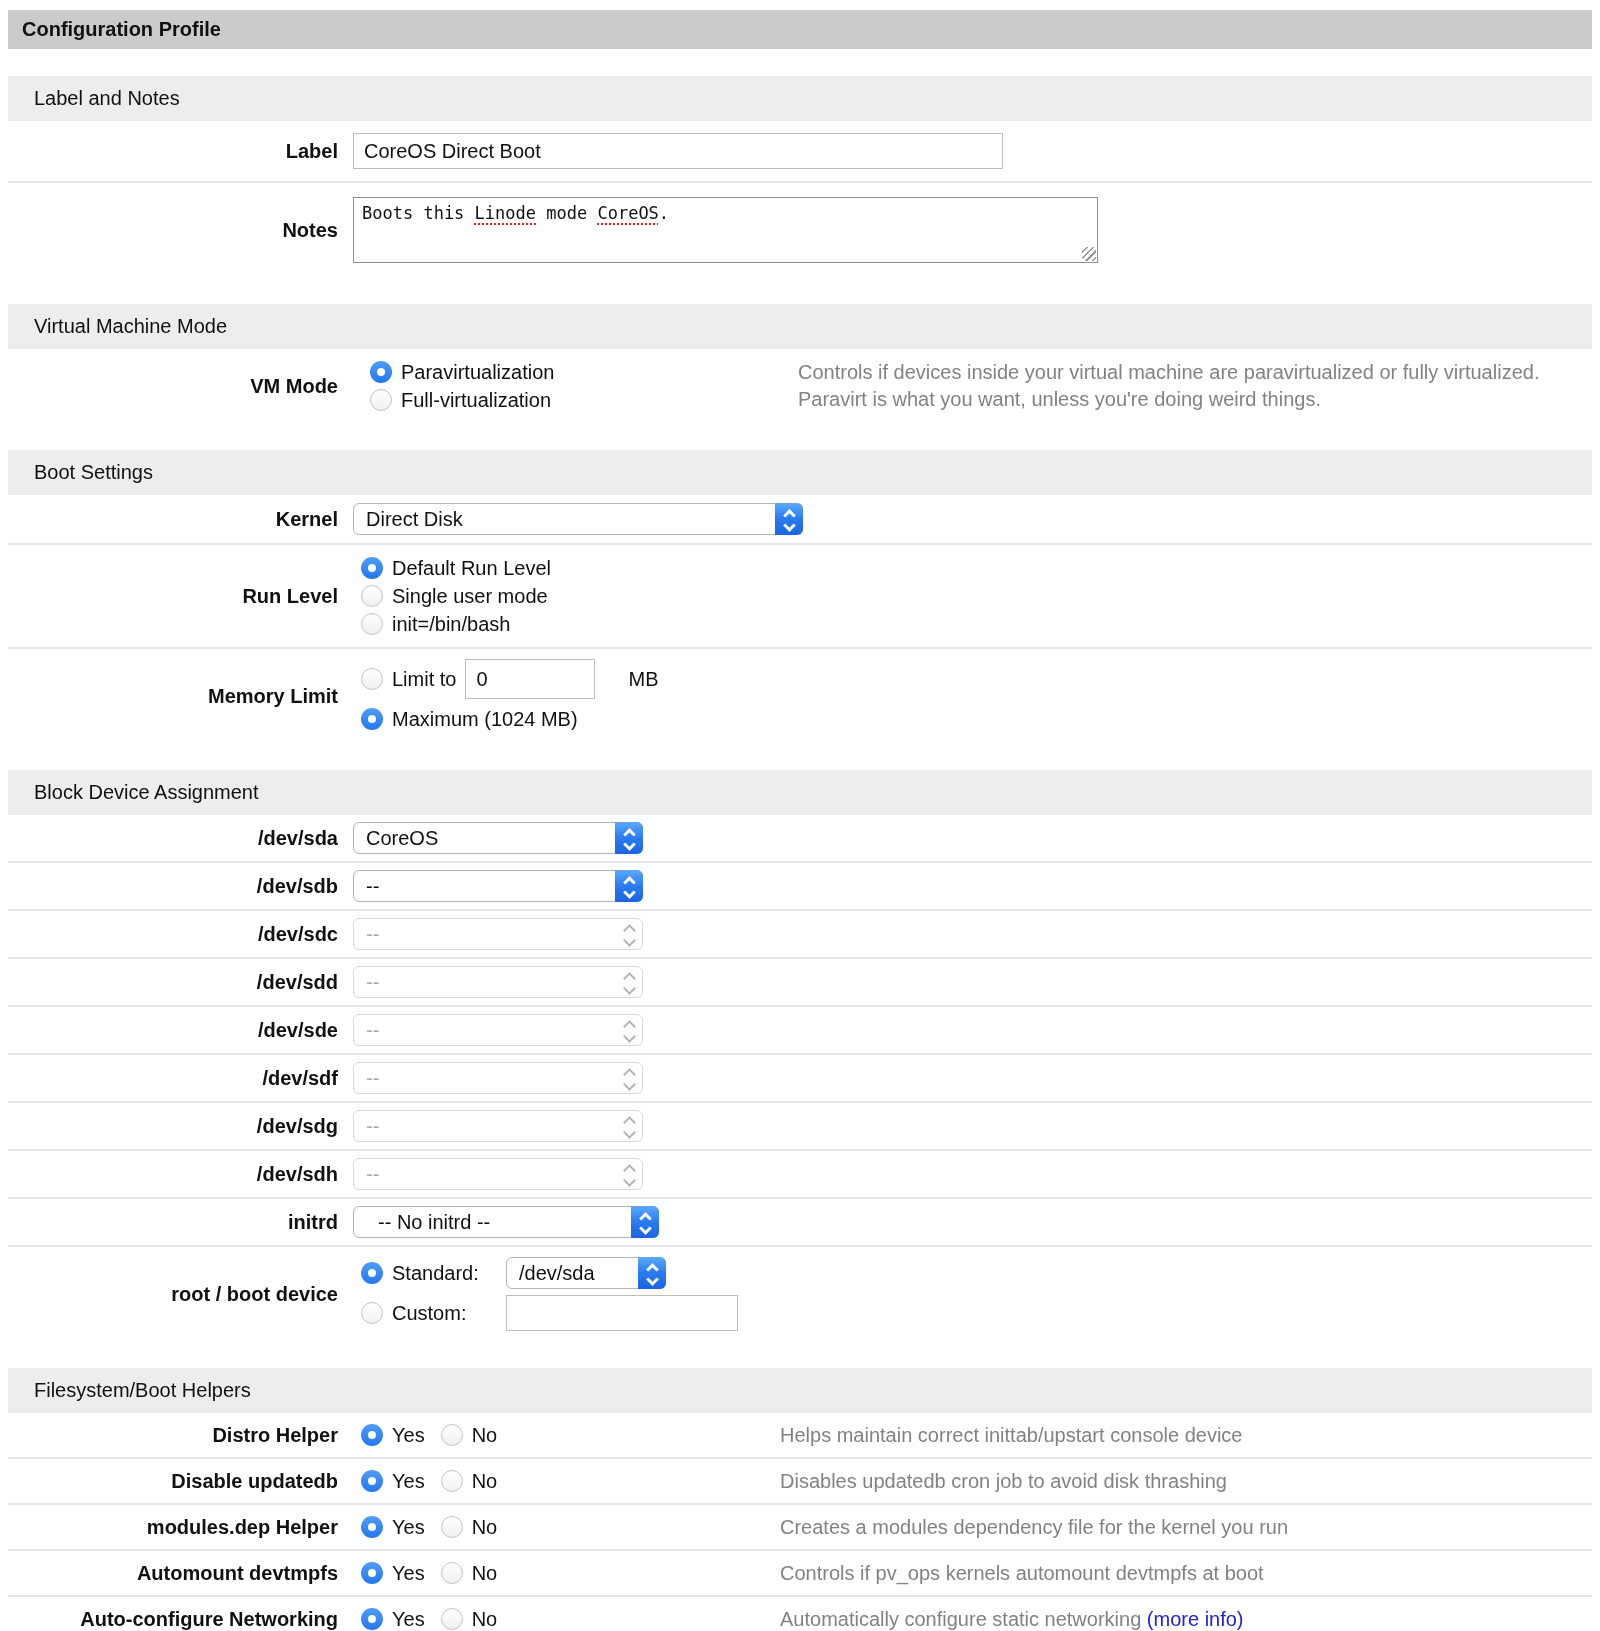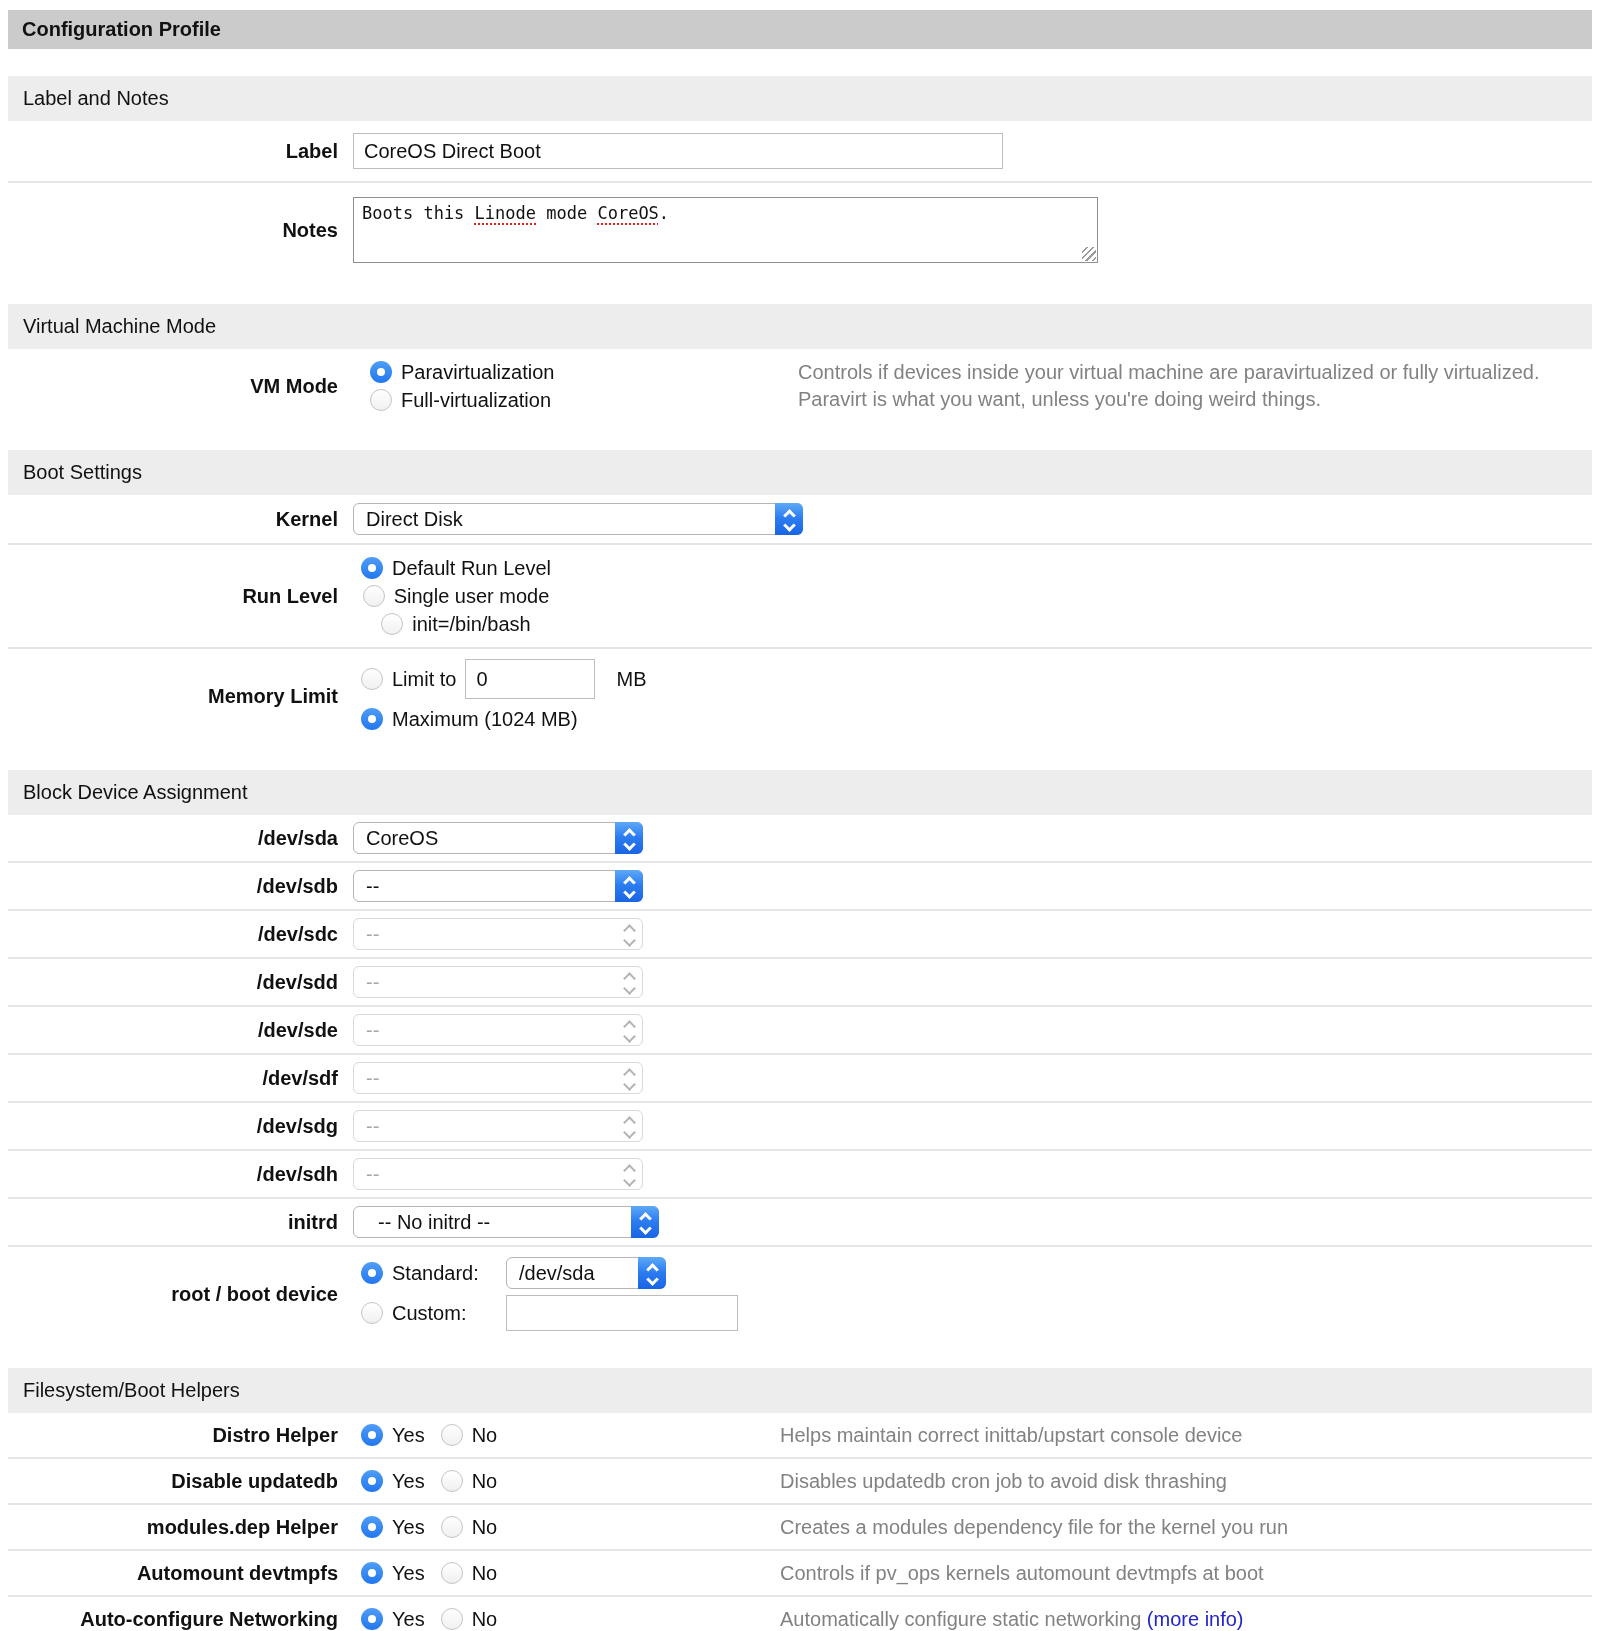--- a/index.html
+++ b/index.html
@@ -15,21 +15,21 @@
   .page-header {
     background: #cbcbcb;
     font-weight: 700;
     font-size: 20px;
     padding: 8px 14px;
     margin-bottom: 3px;
   }
   .bar {
     background: #ededed;
     font-size: 20px;
-    padding: 11px 15px;
+    padding: 11px 26px;
     margin-top: 27px;
   }
 
   .row { display: flex; align-items: center; }
   .row.sep { border-bottom: 2px solid #e6e6e6; }
   .lbl {
     flex: 0 0 345px;
     text-align: right;
     font-weight: 700;
     padding-right: 15px;
@@ -105,21 +105,21 @@
   
   .row-label { padding: 12px 0; }
   .row-notes { padding: 14px 0; }
   .row-vm    { padding: 9px 0; gap: 9px; }
   .row-kernel{ padding: 8px 0; }
   .row-runlevel { padding: 9px 0; }
   .row-mem   { padding: 10px 0; }
   .row-dev   { padding: 7px 0; }
   .row-root  { padding: 10px 0; }
   .row-helper{ padding: 8px 0; }
-  .inline-gap { margin-left: 12px; }
+  .inline-gap { margin-left: 24px; }
   .yn-gap { width: 16px; }
   .fixed-lab { width: 105px; }
 
   .link { color: #2424cc; cursor: pointer; }
 
   .save-row { padding: 22px 0 0 350px; }
   .save-btn {
     font-family: inherit; font-size: 20px; color: #000;
     padding: 9px 21px;
     background: linear-gradient(180deg,#f4f4f4,#e9e9e9);
@@ -184,21 +184,21 @@
         <span class="cap">
             <span class="chev up"></span>
             <span class="chev down"></span>
           </span>
       </div>
     </div>
   </div>
 
   <div class="row row-runlevel sep">
     <div class="lbl">Run Level</div>
-    <div class="ctrl col" style="padding-left:8px;align-items:center;">
+    <div class="ctrl col" style="padding-left:8px;">
       <div class="opt">
         <span class="radio on"></span>
         <span>Default Run Level</span>
       </div>
       <div class="opt">
         <span class="radio off"></span>
         <span>Single user mode</span>
       </div>
       <div class="opt">
         <span class="radio off"></span>

